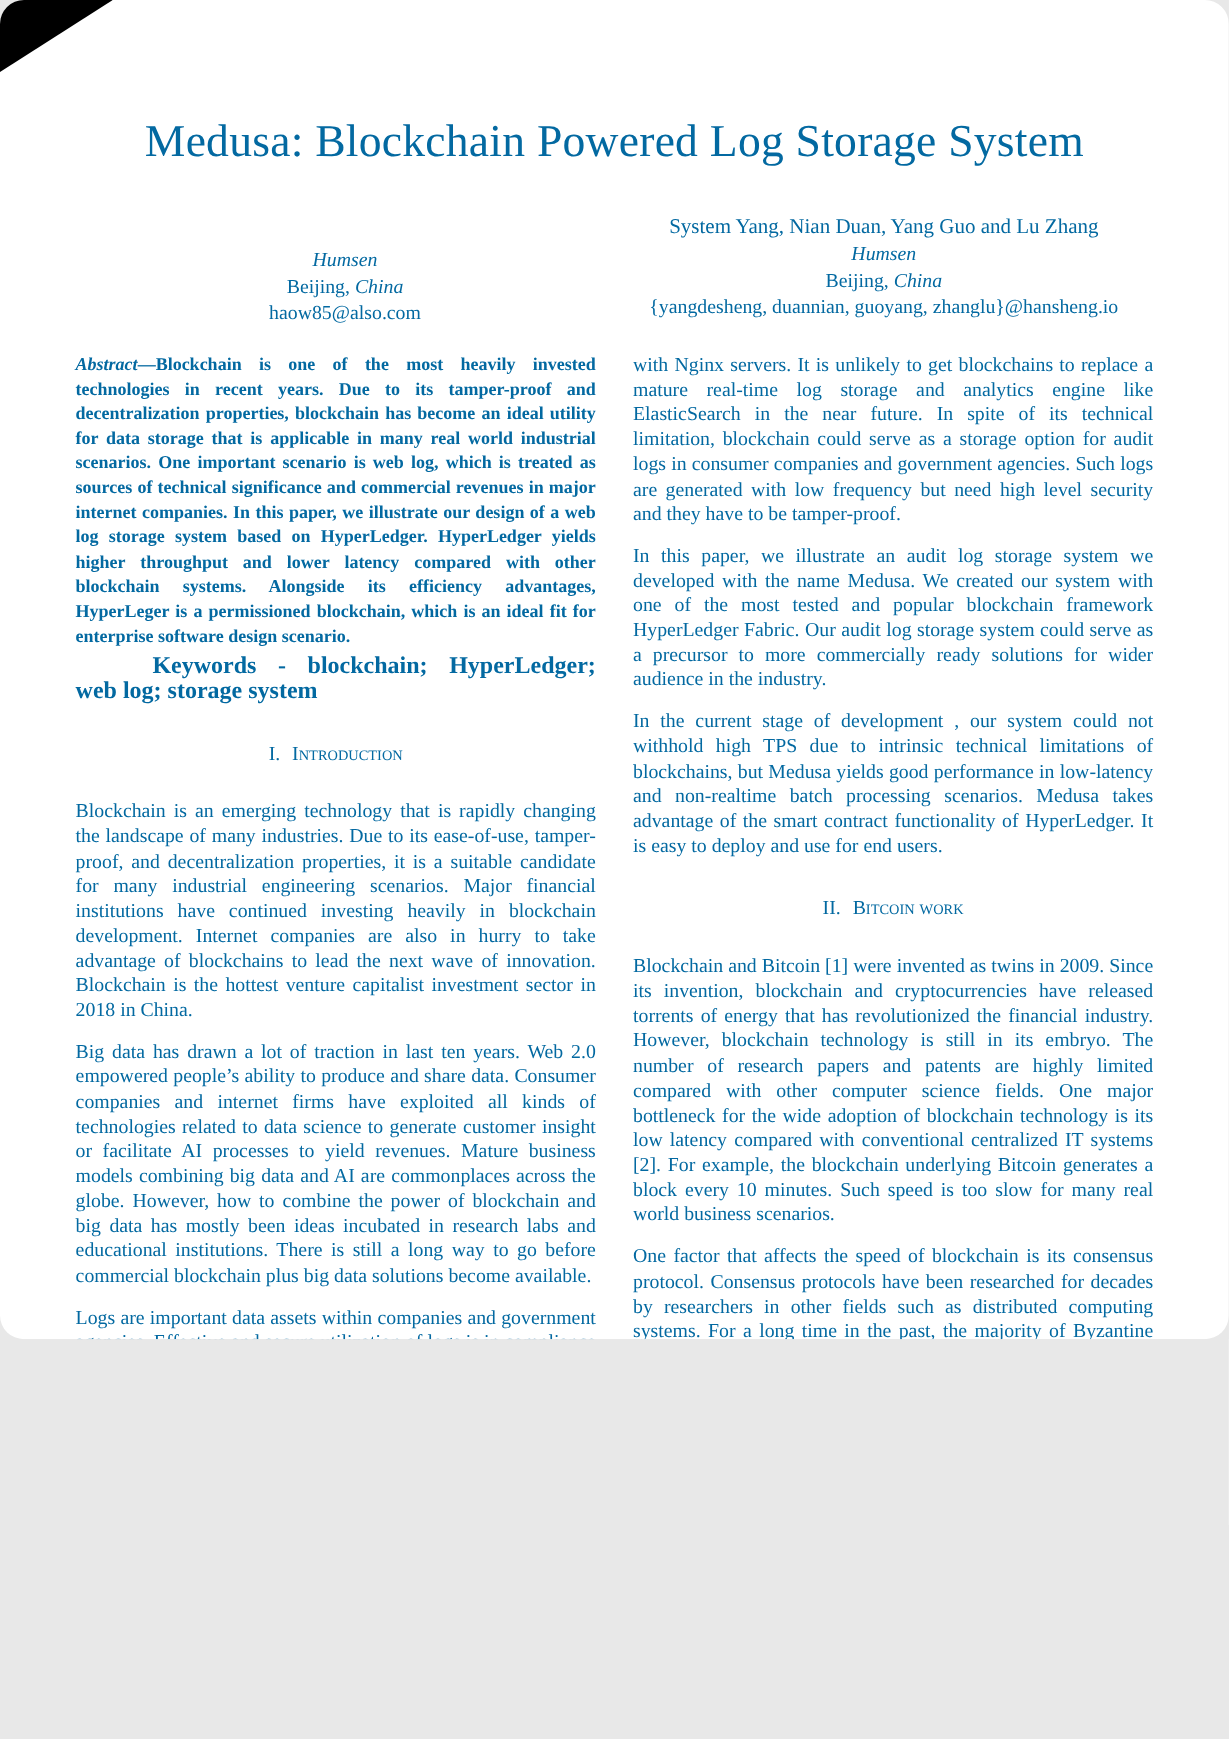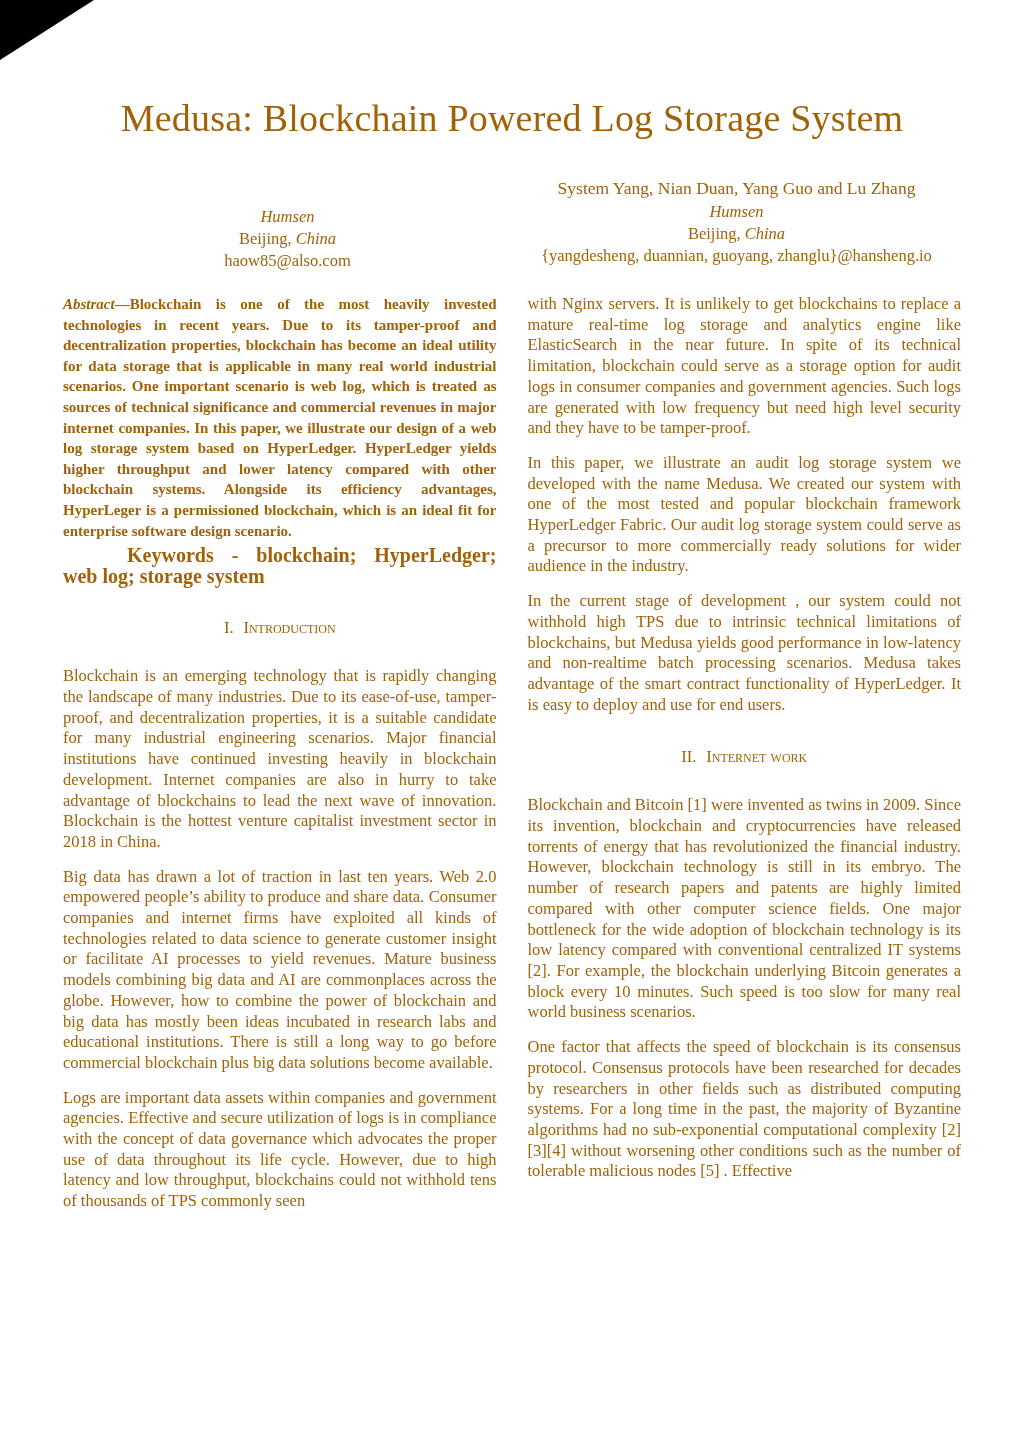--- a/index.html
+++ b/index.html
@@ -2,25 +2,26 @@
 <html><head>
 <meta charset="utf-8">
 <style>
   * { margin: 0; padding: 0; box-sizing: border-box; }
   html, body { background: #e8e8e8; }
   body { font-family: "Liberation Serif", "DejaVu Serif", serif; }
 
   .page {
     position: relative;
     width: 1024px;
-    height: 1449px;
+    height: 1116px;
     margin: 0 auto;
     background: #ffffff;
-    color: #a16207;
+    color: #0369a1;
     overflow: hidden;
+    border-radius: 20px;
   }
 
   .corner-artifact {
     position: absolute;
     top: 0; left: 0;
     width: 94px; height: 60px;
     background: #000000;
     clip-path: polygon(0 0, 100% 0, 0 100%);
   }
 
@@ -124,21 +125,21 @@
       <p class="body-para">Blockchain is an emerging technology that is rapidly changing the landscape of many industries. Due to its ease-of-use, tamper-proof, and decentralization properties, it is a suitable candidate for many industrial engineering scenarios. Major financial institutions have continued investing heavily in blockchain development. Internet companies are also in hurry to take advantage of blockchains to lead the next wave of innovation. Blockchain is the hottest venture capitalist investment sector in 2018 in China.</p>
       <p class="body-para">Big data has drawn a lot of traction in last ten years. Web 2.0 empowered people’s ability to produce and share data. Consumer companies and internet firms have exploited all kinds of technologies related to data science to generate customer insight or facilitate AI processes to yield revenues. Mature business models combining big data and AI are commonplaces across the globe. However, how to combine the power of blockchain and big data has mostly been ideas incubated in research labs and educational institutions. There is still a long way to go before commercial blockchain plus big data solutions become available.</p>
       <p class="body-para">Logs are important data assets within companies and government agencies. Effective and secure utilization of logs is in compliance with the concept of data governance which advocates the proper use of data throughout its life cycle. However, due to high latency and low throughput, blockchains could not withhold tens of thousands of TPS commonly seen</p>
     </div>
 
     <div class="col">
       <p class="body-para">with Nginx servers. It is unlikely to get blockchains to replace a mature real-time log storage and analytics engine like ElasticSearch in the near future. In spite of its technical limitation, blockchain could serve as a storage option for audit logs in consumer companies and government agencies. Such logs are generated with low frequency but need high level security and they have to be tamper-proof.</p>
       <p class="body-para">In this paper, we illustrate an audit log storage system we developed with the name Medusa. We created our system with one of the most tested and popular blockchain framework HyperLedger Fabric. Our audit log storage system could serve as a precursor to more commercially ready solutions for wider audience in the industry.</p>
       <p class="body-para">In the current stage of development , our system could not withhold high TPS due to intrinsic technical limitations of blockchains, but Medusa yields good performance in low-latency and non-realtime batch processing scenarios. Medusa takes advantage of the smart contract functionality of HyperLedger. It is easy to deploy and use for end users.</p>
 
-      <h2 class="section-heading"><span class="sec-num">II.</span><span class="sec-title">Internet work</span></h2>
+      <h2 class="section-heading"><span class="sec-num">II.</span><span class="sec-title">Bitcoin work</span></h2>
 
       <p class="body-para">Blockchain and Bitcoin [1] were invented as twins in 2009. Since its invention, blockchain and cryptocurrencies have released torrents of energy that has revolutionized the financial industry. However, blockchain technology is still in its embryo. The number of research papers and patents are highly limited compared with other computer science fields. One major bottleneck for the wide adoption of blockchain technology is its low latency compared with conventional centralized IT systems [2]. For example, the blockchain underlying Bitcoin generates a block every 10 minutes. Such speed is too slow for many real world business scenarios.</p>
       <p class="body-para">One factor that affects the speed of blockchain is its consensus protocol. Consensus protocols have been researched for decades by researchers in other fields such as distributed computing systems. For a long time in the past, the majority of Byzantine algorithms had no sub-exponential computational complexity [2][3][4] without worsening other conditions such as the number of tolerable malicious nodes [5] . Effective</p>
     </div>
 
   </div>
 
 </div>
 
 </body></html>

